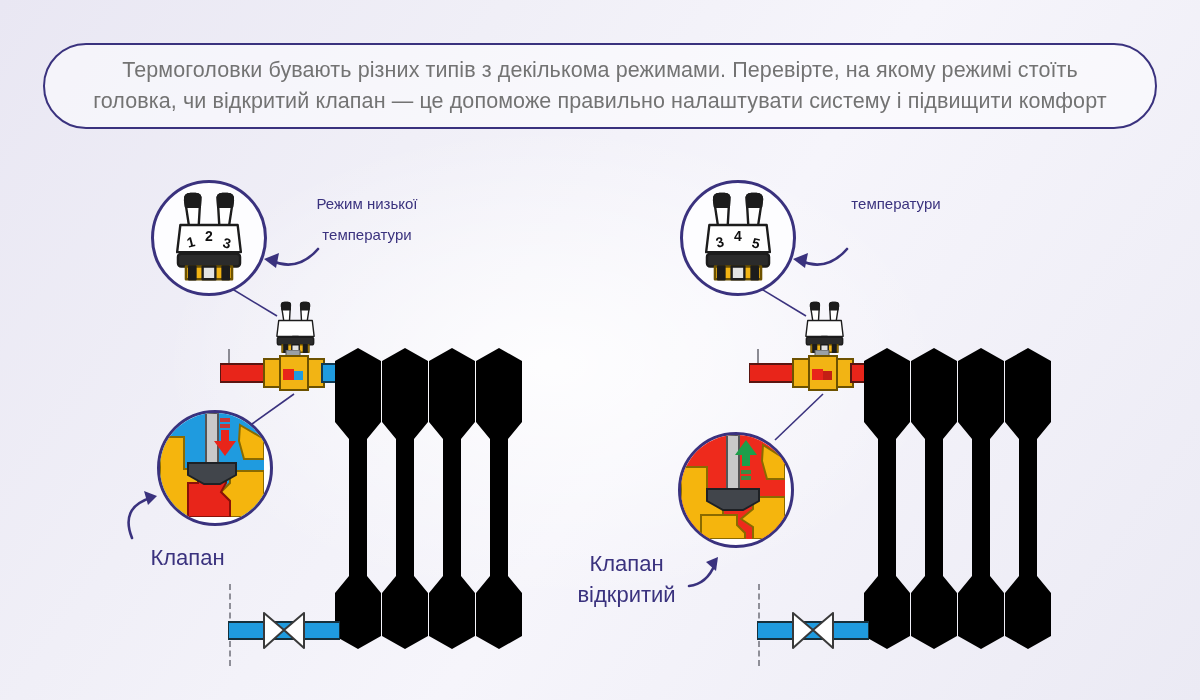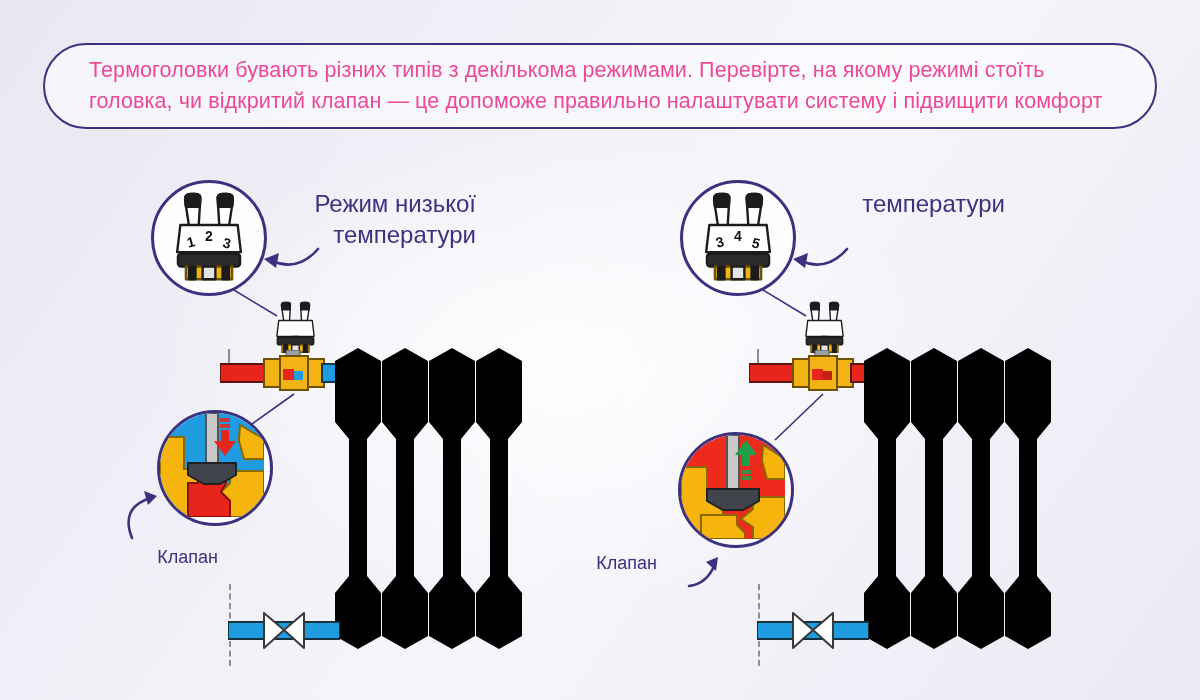--- a/index.html
+++ b/index.html
@@ -15,22 +15,22 @@
   }
   
   .banner{
     position:absolute;left:43px;top:43px;width:1114px;height:86px;
     box-sizing:border-box;border:2.5px solid #3a327e;border-radius:44px;
     background:rgba(253,253,255,.55);
     display:flex;align-items:center;justify-content:center;
     padding:0 44px;
   }
   .banner-text{
-    color:#ec4899;font-size:21.5px;line-height:31px;font-weight:500;
-    text-align:left;letter-spacing:.1px;
+    color:#737373;font-size:21.5px;line-height:31px;font-weight:500;
+    text-align:center;letter-spacing:.1px;
   }
   
   .diagram{position:absolute;top:170px;width:480px;height:520px;}
   .diagram.left{left:100px;}
   .diagram.right{left:629px;}
   .abs{position:absolute;}
 
   
   .head-circle{
     position:absolute;left:51px;top:10px;width:110px;height:110px;
@@ -50,25 +50,25 @@
   .valve-circle{
     position:absolute;width:110px;height:110px;border:3px solid #3a327e;
     border-radius:50%;overflow:hidden;background:#fff;
   }
   .left .valve-circle{left:57px;top:240px;}
   .right .valve-circle{left:49px;top:262px;}
   .valve-circle svg{position:absolute;left:0;top:0;}
 
   
   .mode-label{
-    position:absolute;left:136px;top:18px;width:240px;
-    color:#3a327e;font-size:24px;line-height:31px;font-weight:500;text-align:right;
+    position:absolute;left:147px;top:18px;width:240px;
+    color:#3a327e;font-size:15px;line-height:31px;font-weight:500;text-align:center;
   }
   .valve-label{
-    position:absolute;width:165px;color:#3a327e;font-size:18px;
+    position:absolute;width:165px;color:#3a327e;font-size:22px;
     line-height:31px;font-weight:500;text-align:center;
   }
   .left .valve-label{left:5px;top:372px;}
   .right .valve-label{left:-85px;top:378px;}
 
   
   .connector-overlay{position:absolute;left:0;top:0;pointer-events:none;}
   .connector-overlay line{stroke:#3a327e;stroke-width:1.6;}
 
   .arrow path{stroke:#3a327e;stroke-width:2.6;fill:none;stroke-linecap:round;}
@@ -281,18 +281,19 @@
         <polygon points="54,20 76,20 65,5"></polygon>
         <rect x="61" y="20" width="8" height="11"></rect>
         <rect x="60" y="35" width="10" height="4" opacity=".85"></rect>
         <rect x="60" y="41" width="10" height="4" opacity=".85"></rect>
       </g>
     </svg>
   </div>
 
   <div class="valve-label">
     <div>Клапан</div>
+    <div>відкритий</div>
   </div>
   <svg class="arrow abs" style="left:56px;top:384px" width="44" height="38">
     <path d="M4,32 Q22,30 30,10"></path>
     <polygon points="33,3 21,8 31,17"></polygon>
   </svg>
 </div>
 
 </body></html>

